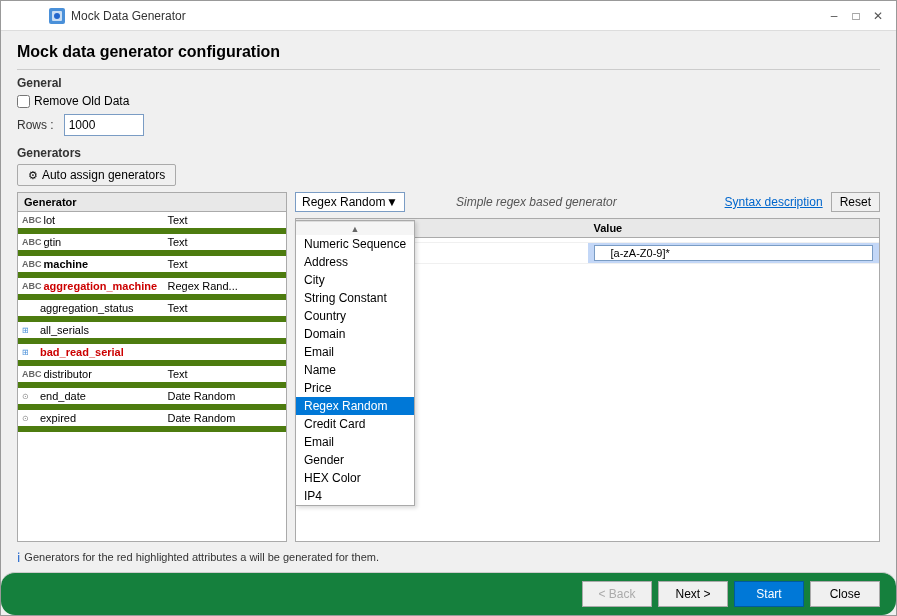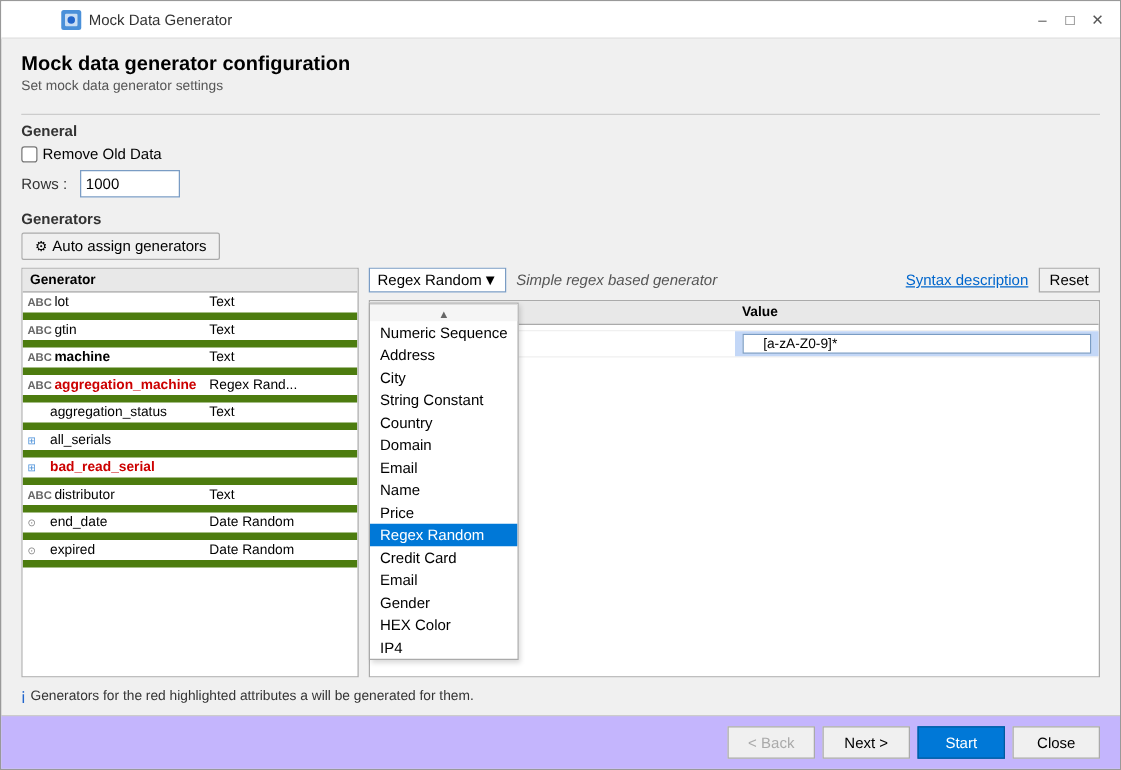--- a/index.html
+++ b/index.html
@@ -232,20 +232,21 @@
       padding: 2px 6px;
       font-size: 12px;
       cursor: pointer;
       min-width: 110px;
       justify-content: space-between;
     }
     .dropdown-description {
       font-size: 12px;
       color: #555;
       font-style: italic;
+      margin-left: 43px;
     }
     .syntax-link {
       color: #0066cc;
       text-decoration: underline;
       cursor: pointer;
       font-size: 12px;
       margin-left: auto;
     }
     .reset-btn {
       padding: 2px 8px;
@@ -305,21 +306,22 @@
       font-size: 13px;
     }
 
     .footer {
       display: flex;
       justify-content: flex-end;
       align-items: flex-start;
       gap: 6px;
       padding: 8px 16px;
       border-top: 1px solid #ccc;
-      background: #c4b5fd;
+      background: #15803d;
+      border-radius: 14px;
     }
     .footer-btn {
       min-width: 70px;
       height: 26px;
       padding: 0 14px;
       background: #f0f0f0;
       border: 1px solid #aaa;
       cursor: pointer;
       font-size: 12px;
     }
@@ -380,21 +382,20 @@
     </div>
     <div class="title-bar-controls">
       <button class="title-btn">–</button>
       <button class="title-btn">□</button>
       <button class="title-btn close">✕</button>
     </div>
   </div>
 
   <div class="content-area">
     <div class="page-title">Mock data generator configuration</div>
-    <div class="page-subtitle">Set mock data generator settings</div>
     <hr class="divider">
 
 
     <div class="section-label">General</div>
     <div class="checkbox-row">
       <input type="checkbox" class="checkbox-input" style="">
       <span>Remove Old Data</span>
     </div>
     <div class="rows-row">
       <span class="field-label">Rows :</span>

